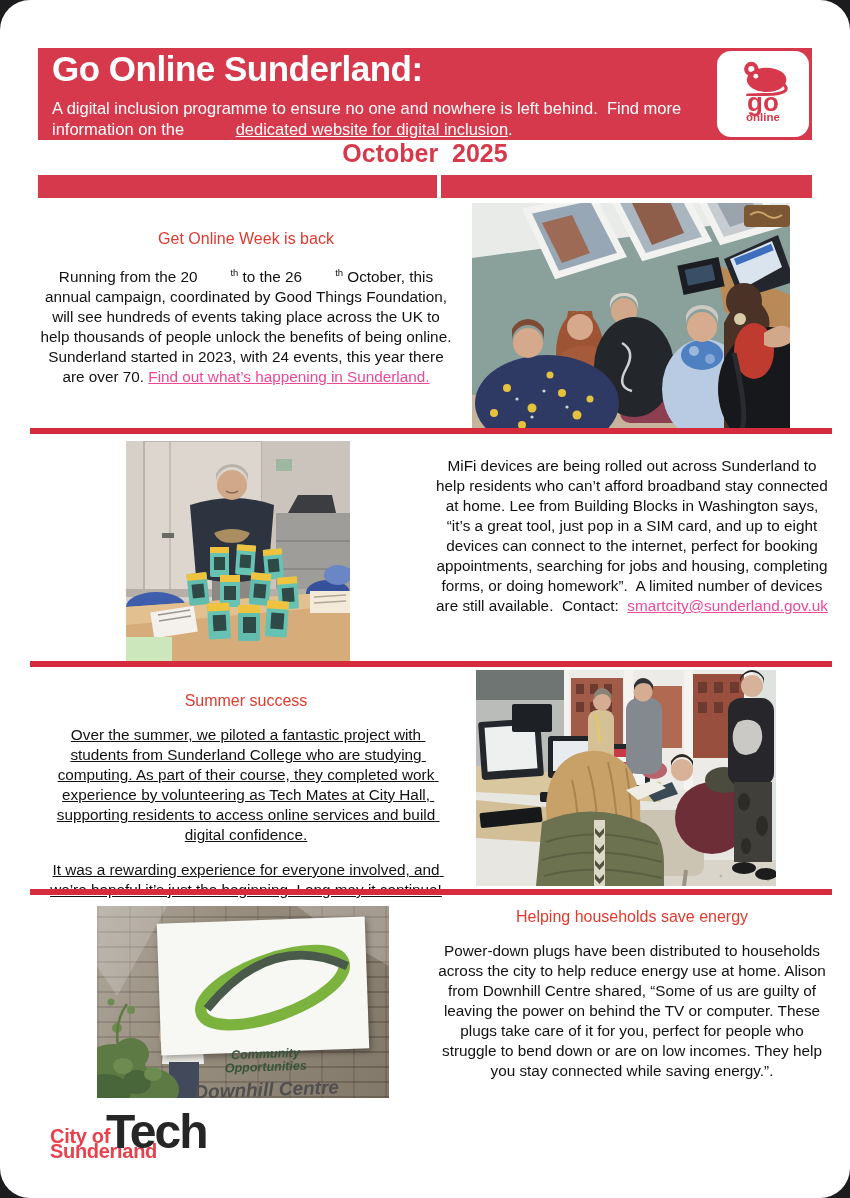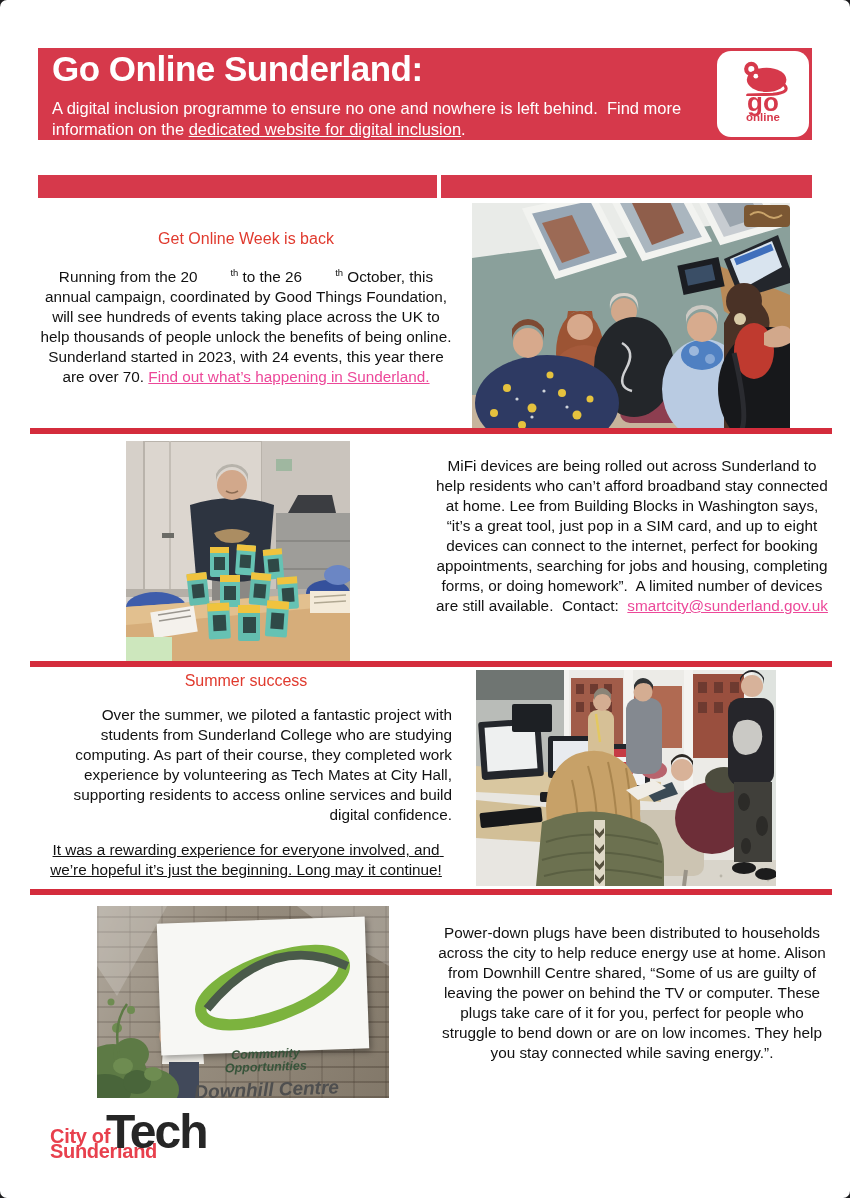--- a/index.html
+++ b/index.html
@@ -1,40 +1,40 @@
 <!DOCTYPE html>
 <html><head>
 <meta charset="utf-8">
 <style>
   * { margin:0; padding:0; box-sizing:border-box; }
   html,body { width:850px; height:1198px; }
   body { background:#1c1c1e; font-family:"Liberation Sans", sans-serif; position:relative; }
-  .page { position:absolute; inset:0; background:#ffffff; border-radius:7px; overflow:hidden; }
+  .page { position:absolute; inset:0; background:#ffffff; border-radius:30px; overflow:hidden; }
 
   
   .banner { position:absolute; left:38px; top:48px; width:774px; height:92px; background:#d6394b; }
   .banner-title { position:absolute; left:14px; top:1px; color:#fff; font-size:35px; font-weight:bold; letter-spacing:-0.5px; }
   .banner-sub { position:absolute; left:14px; top:50px; width:660px; color:#fff; font-size:16.5px; line-height:21px; white-space:pre-wrap; }
-  .banner-sub .link { text-decoration:underline; }
+  .banner-sub .link { text-decoration:underline;margin-left:47px; }
   .logo-box { position:absolute; right:3px; top:3px; width:92px; height:86px; background:#fff; border-radius:14px; display:flex; flex-direction:column; align-items:center; justify-content:flex-start; padding-top:9px; }
   .logo-go { color:#d6394b; font-size:26px; font-weight:bold; line-height:20px; margin-top:-4px; }
   .logo-online { color:#d6394b; font-size:11.5px; font-weight:bold; line-height:11px; }
   .issue-date { position:absolute; left:0; top:139px; width:100%; text-align:center; color:#d6394b; font-size:25px; font-weight:bold; white-space:pre-wrap; }
   .topbar { position:absolute; top:175px; height:23px; background:#d6394b; }
   .topbar.l { left:38px; width:399px; }
   .topbar.r { left:441px; width:371px; }
 
   
   .rule { position:absolute; left:30px; width:802px; height:6px; background:#d42c3c; }
 
   
   .col { position:absolute; color:#111; }
   .sec-heading { text-align:center; color:#e03a2e; font-size:16px; font-weight:normal; }
   .sec-body { margin-top:15px; font-size:15.3px; line-height:20px; text-align:center; white-space:pre-wrap; }
-  .sec-body.left { text-align:right; }
+  .sec-body.left { text-align:center;text-decoration:underline; }
   .sec-body a, .sec-body .ulink { color:#ec4899; text-decoration:underline; cursor:pointer; }
   .sup { vertical-align:super; font-size:62%;margin-left:33px; }
 
   
   .photo { position:absolute; overflow:hidden; background:#cfccc6; }
   .photo svg { display:block; width:100%; height:100%; }
 
   
   .photo-bricks { background-color:#8d8272;
     background-image:
@@ -64,20 +64,21 @@
         <circle cx="19" cy="10" r="3.4" fill="#ffffff"></circle>
         <ellipse cx="36" cy="22" rx="22" ry="13.5" fill="#d6394b"></ellipse>
         <circle cx="24" cy="18" r="2.6" fill="#ffffff"></circle>
         <path d="M55 27 q 9 9 -12 11 l-28 1" stroke="#d6394b" stroke-width="3.4" fill="none" stroke-linecap="round"></path>
       </svg>
       <div class="logo-go">go</div>
       <div class="logo-online">online</div>
     </div>
   </div>
 
+  <div class="issue-date">October  2025</div>
 
   <div class="topbar l"></div>
   <div class="topbar r"></div>
 
   <div class="col" style="left:40px; top:230px; width:412px;">
     <div class="sec-heading">Get Online Week is back</div>
     <p class="sec-body"><span>Running from the 20</span><span class="sup">th</span><span> to the 26</span><span class="sup">th</span><span> October, this annual campaign, coordinated by Good Things Foundation, will see hundreds of events taking place across the UK to help thousands of people unlock the benefits of being online.  Sunderland started in 2023, with 24 events, this year there are over 70. </span><span class="ulink">Find out what’s happening in Sunderland.</span></p>
   </div>
 
   <div class="photo" style="left:472px; top:203px; width:318px; height:226px;">
@@ -215,21 +216,21 @@
       <line x1="188" y1="162" x2="220" y2="160" stroke="#b0a893" stroke-width="1.4"></line>
     </svg>
   </div>
 
   <div class="col" style="left:432px; top:441px; width:400px;">
     <p class="sec-body"><span>MiFi devices are being rolled out across Sunderland to help residents who can’t afford broadband stay connected at home. Lee from Building Blocks in Washington says, “it’s a great tool, just pop in a SIM card, and up to eight devices can connect to the internet, perfect for booking appointments, searching for jobs and housing, completing forms, or doing homework”.  A limited number of devices are still available.  Contact:  </span><span class="ulink">smartcity@sunderland.gov.uk</span></p>
   </div>
 
   <div class="rule" style="top:661px;"></div>
 
-  <div class="col" style="left:40px; top:672px; width:412px;">
+  <div class="col" style="left:40px; top:692px; width:412px;">
     <div class="sec-heading">Summer success</div>
     <p class="sec-body left">Over the summer, we piloted a fantastic project with students from Sunderland College who are studying computing. As part of their course, they completed work experience by volunteering as Tech Mates at City Hall, supporting residents to access online services and build digital confidence.</p>
     <p class="sec-body" style="text-decoration:underline;">It was a rewarding experience for everyone involved, and we’re hopeful it’s just the beginning. Long may it continue!</p>
   </div>
 
   <div class="photo" style="left:476px; top:670px; width:300px; height:216px;">
     <svg viewBox="0 0 300 216" preserveAspectRatio="none">
       <rect width="300" height="216" fill="#e8e6e1"></rect>
       <rect x="85" y="0" width="215" height="120" fill="#ecebe7"></rect>
       <rect x="95" y="8" width="52" height="74" fill="#a15c49"></rect>
@@ -380,20 +381,21 @@
         <ellipse cx="24" cy="10" rx="16" ry="6" fill="none" stroke="#7cb33e" stroke-width="2.4" transform="rotate(-18 24 10)"></ellipse>
         <path d="M10 14 q14 -16 30 -8" stroke="#4a5a4a" stroke-width="1.8" fill="none"></path>
       </svg>
       <div class="hub-org"><span>Community</span><br><span>Opportunities</span></div>
       <div class="hub-name"><span>Downhill Centre</span><br></div>
 
     </div>
   </div>
 
   <div class="col" style="left:432px; top:908px; width:400px;">
+    <div class="sec-heading">Helping households save energy</div>
     <p class="sec-body">Power-down plugs have been distributed to households across the city to help reduce energy use at home. Alison from Downhill Centre shared, “Some of us are guilty of leaving the power on behind the TV or computer. These plugs take care of it for you, perfect for people who struggle to bend down or are on low incomes. They help you stay connected while saving energy.”.</p>
   </div>
 
   <div class="footer-logo">
     <div class="city"><span>City of</span><br><span>Sunderland</span></div>
     <div class="smart">Tech</div>
   </div>
 
 </div>
 

